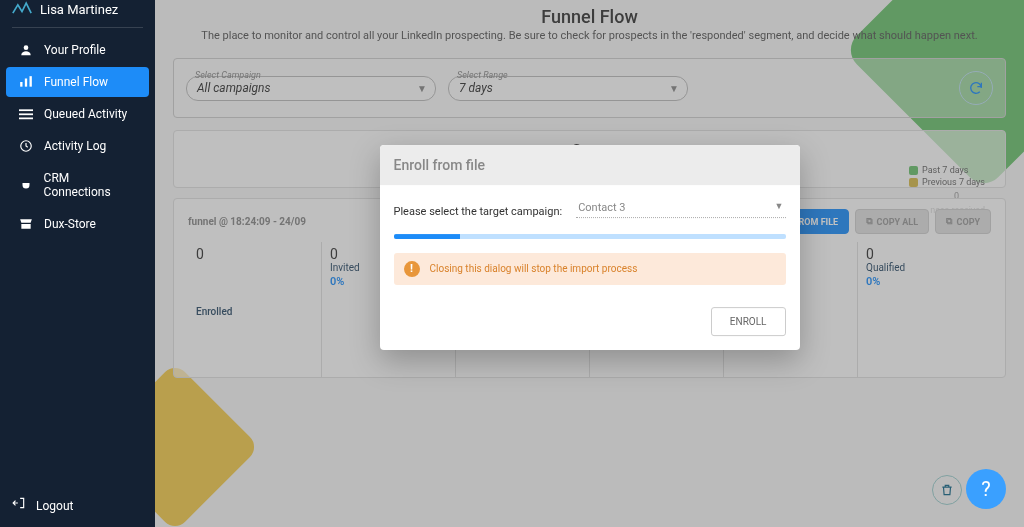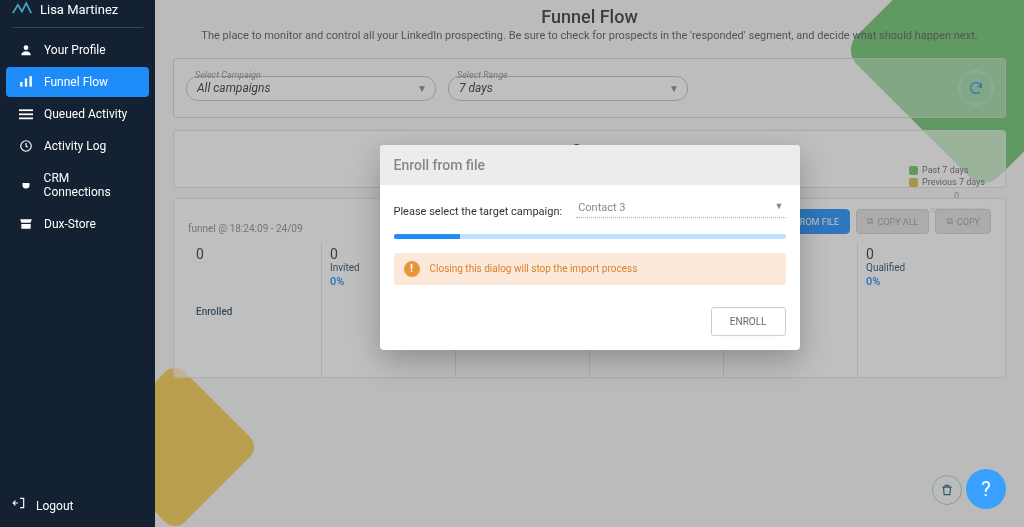--- a/index.html
+++ b/index.html
@@ -40,21 +40,21 @@
 .stats-title { text-align:center; font-size:15px; color:#333; }
 .legend { position:absolute; right:20px; top:34px; font-size:9px; color:#666; }
 .legend div { display:flex; align-items:center; gap:4px; margin-bottom:2px; }
 .lg-sw { width:9px; height:9px; border-radius:2px; }
 .lg1 { background:#6ac16d; }
 .lg2 { background:#d4b94b; }
 .axis { position:absolute; right:46px; top:60px; font-size:9px; color:#999; }
 .axis-lbl { position:absolute; right:20px; top:74px; font-size:9px; color:#999; }
 
 .funnel-card { margin:10px 18px 0; background:rgba(255,255,255,.6); border:1px solid #ddd; border-radius:4px; padding:10px 14px 0; position:relative; z-index:1; }
-.fc-top { display:flex; align-items:flex-end; font-size:10px; color:#888; }
+.fc-top { display:flex; align-items:center; font-size:10px; color:#888;font-weight:bold; }
 .fc-actions { margin-left:auto; display:flex; gap:6px; }
 .fc-btn { font-size:9px; padding:6px 10px; border-radius:4px; border:1px solid #8cc; background:#cdeaf5; color:#168; cursor:pointer; display:flex; align-items:center; gap:4px; }
 .fc-btn.primary { background:#1d8cf8; color:#fff; border-color:#1d8cf8; }
 .fc-btn.dis { background:#ddd; color:#999; border-color:#ccc; }
 
 .funnel-cols { display:flex; margin-top:8px; }
 .fcol { flex:1; border-left:1px solid #ddd; padding:4px 8px 60px; }
 .fcol:first-child { border-left:none; }
 .fcol .num { font-size:14px; color:#333; }
 .fcol .lbl { font-size:10px; color:#2a4a66; }

